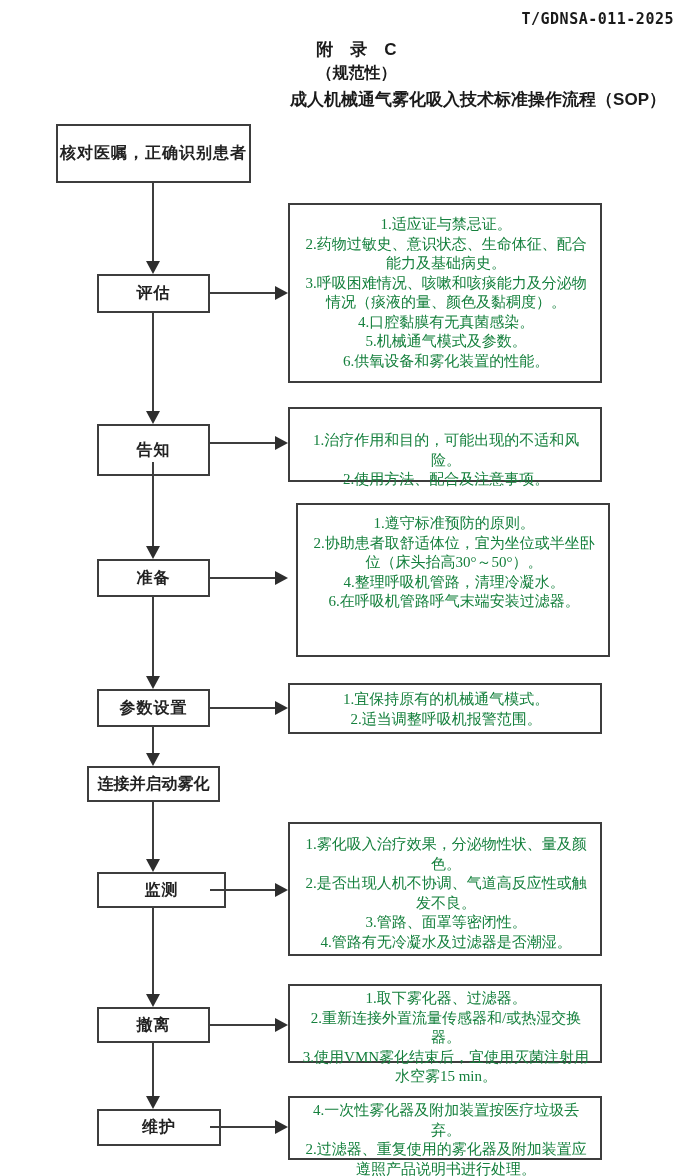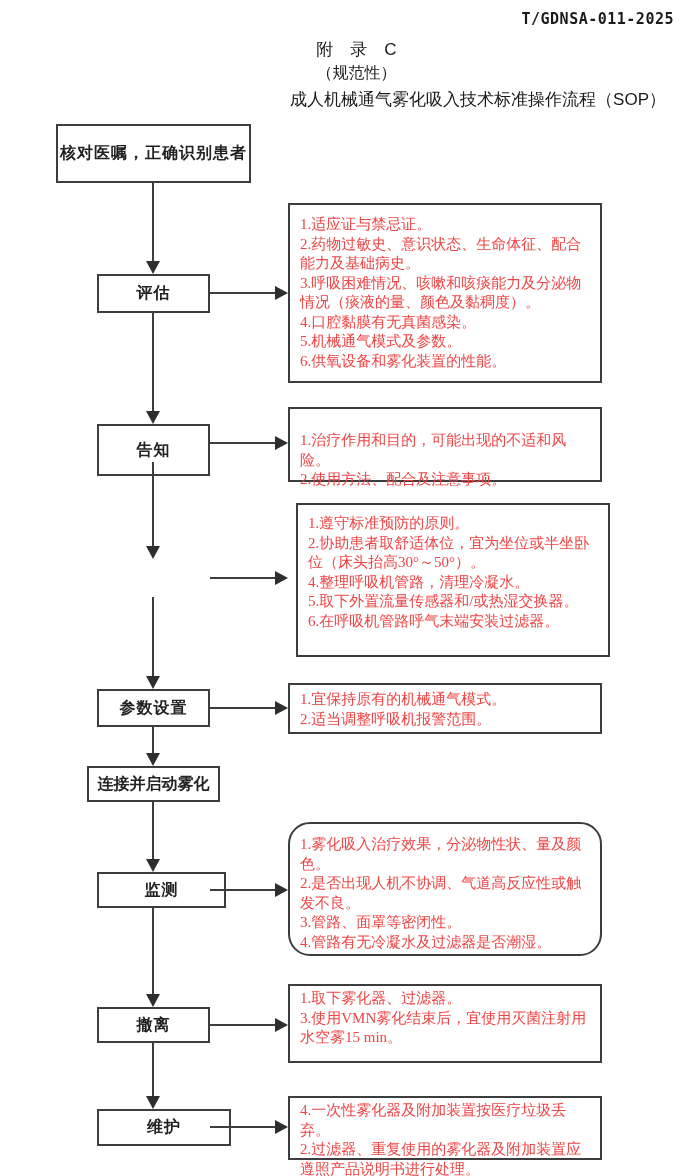--- a/index.html
+++ b/index.html
@@ -22,21 +22,21 @@
     font-weight: bold;
     color: #1a1a1a;
     letter-spacing: 0.5px;
   }
   .title-line {
     position: absolute;
     left: 0;
     width: 666px;
     text-align: center;
     font-family: "Liberation Sans", "DejaVu Sans", sans-serif;
-    font-weight: normal;
+    font-weight: bold;
     color: #1a1a1a;
     padding-left: 47px;
   }
   .title-appendix { top: 38px; font-size: 17px; }
   .title-normative { top: 63px; font-size: 16px; }
   .title-main { top: 88px; font-size: 17px; text-align: right; }
   .flow-box {
     position: absolute;
     border: 2px solid #3d3d3d;
     background: #ffffff;
@@ -54,22 +54,22 @@
     position: absolute;
     left: 288px;
     width: 314px;
     border: 2px solid #3d3d3d;
     background: #ffffff;
     padding: 8px 8px 4px 10px;
   }
   .note-line {
     font-size: 15px;
     line-height: 19.5px;
-    color: #ef4444;
-    text-align: left;
+    color: #15803d;
+    text-align: center;
   }
   .vline {
     position: absolute;
     left: 152px;
     width: 2px;
     background: #3d3d3d;
   }
   .hline {
     position: absolute;
     height: 2px;
@@ -101,67 +101,68 @@
   <div class="title-line title-appendix">附　录　C</div>
   <div class="title-line title-normative">（规范性）</div>
   <div class="title-line title-main">成人机械通气雾化吸入技术标准操作流程（SOP）</div>
 
   <div class="flow-box" style="left:56px; top:124px; width:195px; height:59px;">核对医嘱，正确识别患者</div>
 
   <div class="flow-box" style="left:97px; top:274px; width:113px; height:39px;">评估</div>
 
   <div class="flow-box" style="left:97px; top:424px; width:113px; height:52px;">告知</div>
 
+  <div class="flow-box" style="left:97px; top:559px; width:113px; height:38px;">准备</div>
 
   <div class="flow-box" style="left:97px; top:689px; width:113px; height:38px;">参数设置</div>
 
   <div class="flow-box" style="left:87px; top:766px; width:133px; height:36px; letter-spacing:0;">连接并启动雾化</div>
 
   <div class="flow-box" style="left:97px; top:872px; width:129px; height:36px;">监测</div>
 
   <div class="flow-box" style="left:97px; top:1007px; width:113px; height:36px;">撤离</div>
 
-  <div class="flow-box" style="left:97px; top:1109px; width:134px; height:37px;">维护</div>
+  <div class="flow-box" style="left:97px; top:1109px; width:124px; height:37px;">维护</div>
 
   <div class="notes-box" style="top:203px; height:180px; padding-top:10px;">
     <div class="note-line">1.适应证与禁忌证。</div>
     <div class="note-line">2.药物过敏史、意识状态、生命体征、配合能力及基础病史。</div>
     <div class="note-line">3.呼吸困难情况、咳嗽和咳痰能力及分泌物情况（痰液的量、颜色及黏稠度）。</div>
     <div class="note-line">4.口腔黏膜有无真菌感染。</div>
     <div class="note-line">5.机械通气模式及参数。</div>
     <div class="note-line">6.供氧设备和雾化装置的性能。</div>
   </div>
 
   <div class="notes-box" style="top:407px; height:75px; padding-top:22px;">
     <div class="note-line">1.治疗作用和目的，可能出现的不适和风险。</div>
     <div class="note-line">2.使用方法、配合及注意事项。</div>
   </div>
 
   <div class="notes-box" style="top:503px; height:154px; padding-top:9px;margin-left:8px;">
     <div class="note-line">1.遵守标准预防的原则。</div>
     <div class="note-line">2.协助患者取舒适体位，宜为坐位或半坐卧位（床头抬高30°～50°）。</div>
     <div class="note-line">4.整理呼吸机管路，清理冷凝水。</div>
-    <div class="note-line">5.取下外置流量传感器和/或热湿交换器。</div>
     <div class="note-line">6.在呼吸机管路呼气末端安装过滤器。</div>
   </div>
 
   <div class="notes-box" style="top:683px; height:51px; padding-top:5px;">
     <div class="note-line">1.宜保持原有的机械通气模式。</div>
     <div class="note-line">2.适当调整呼吸机报警范围。</div>
   </div>
 
-  <div class="notes-box" style="top:822px; height:134px; padding-top:11px;border-radius:22px;">
+  <div class="notes-box" style="top:822px; height:134px; padding-top:11px;">
     <div class="note-line">1.雾化吸入治疗效果，分泌物性状、量及颜色。</div>
     <div class="note-line">2.是否出现人机不协调、气道高反应性或触发不良。</div>
     <div class="note-line">3.管路、面罩等密闭性。</div>
     <div class="note-line">4.管路有无冷凝水及过滤器是否潮湿。</div>
   </div>
 
   <div class="notes-box" style="top:984px; height:79px; padding-top:3px;">
     <div class="note-line">1.取下雾化器、过滤器。</div>
+    <div class="note-line">2.重新连接外置流量传感器和/或热湿交换器。</div>
     <div class="note-line">3.使用VMN雾化结束后，宜使用灭菌注射用水空雾15 min。</div>
   </div>
 
   <div class="notes-box" style="top:1096px; height:64px; padding-top:3px;">
     <div class="note-line">4.一次性雾化器及附加装置按医疗垃圾丢弃。</div>
     <div class="note-line">2.过滤器、重复使用的雾化器及附加装置应遵照产品说明书进行处理。</div>
   </div>
 
   <div class="vline" style="top:183px; height:79px;"></div>
   <div class="arrow-down" style="left:146px; top:261px;"></div>

